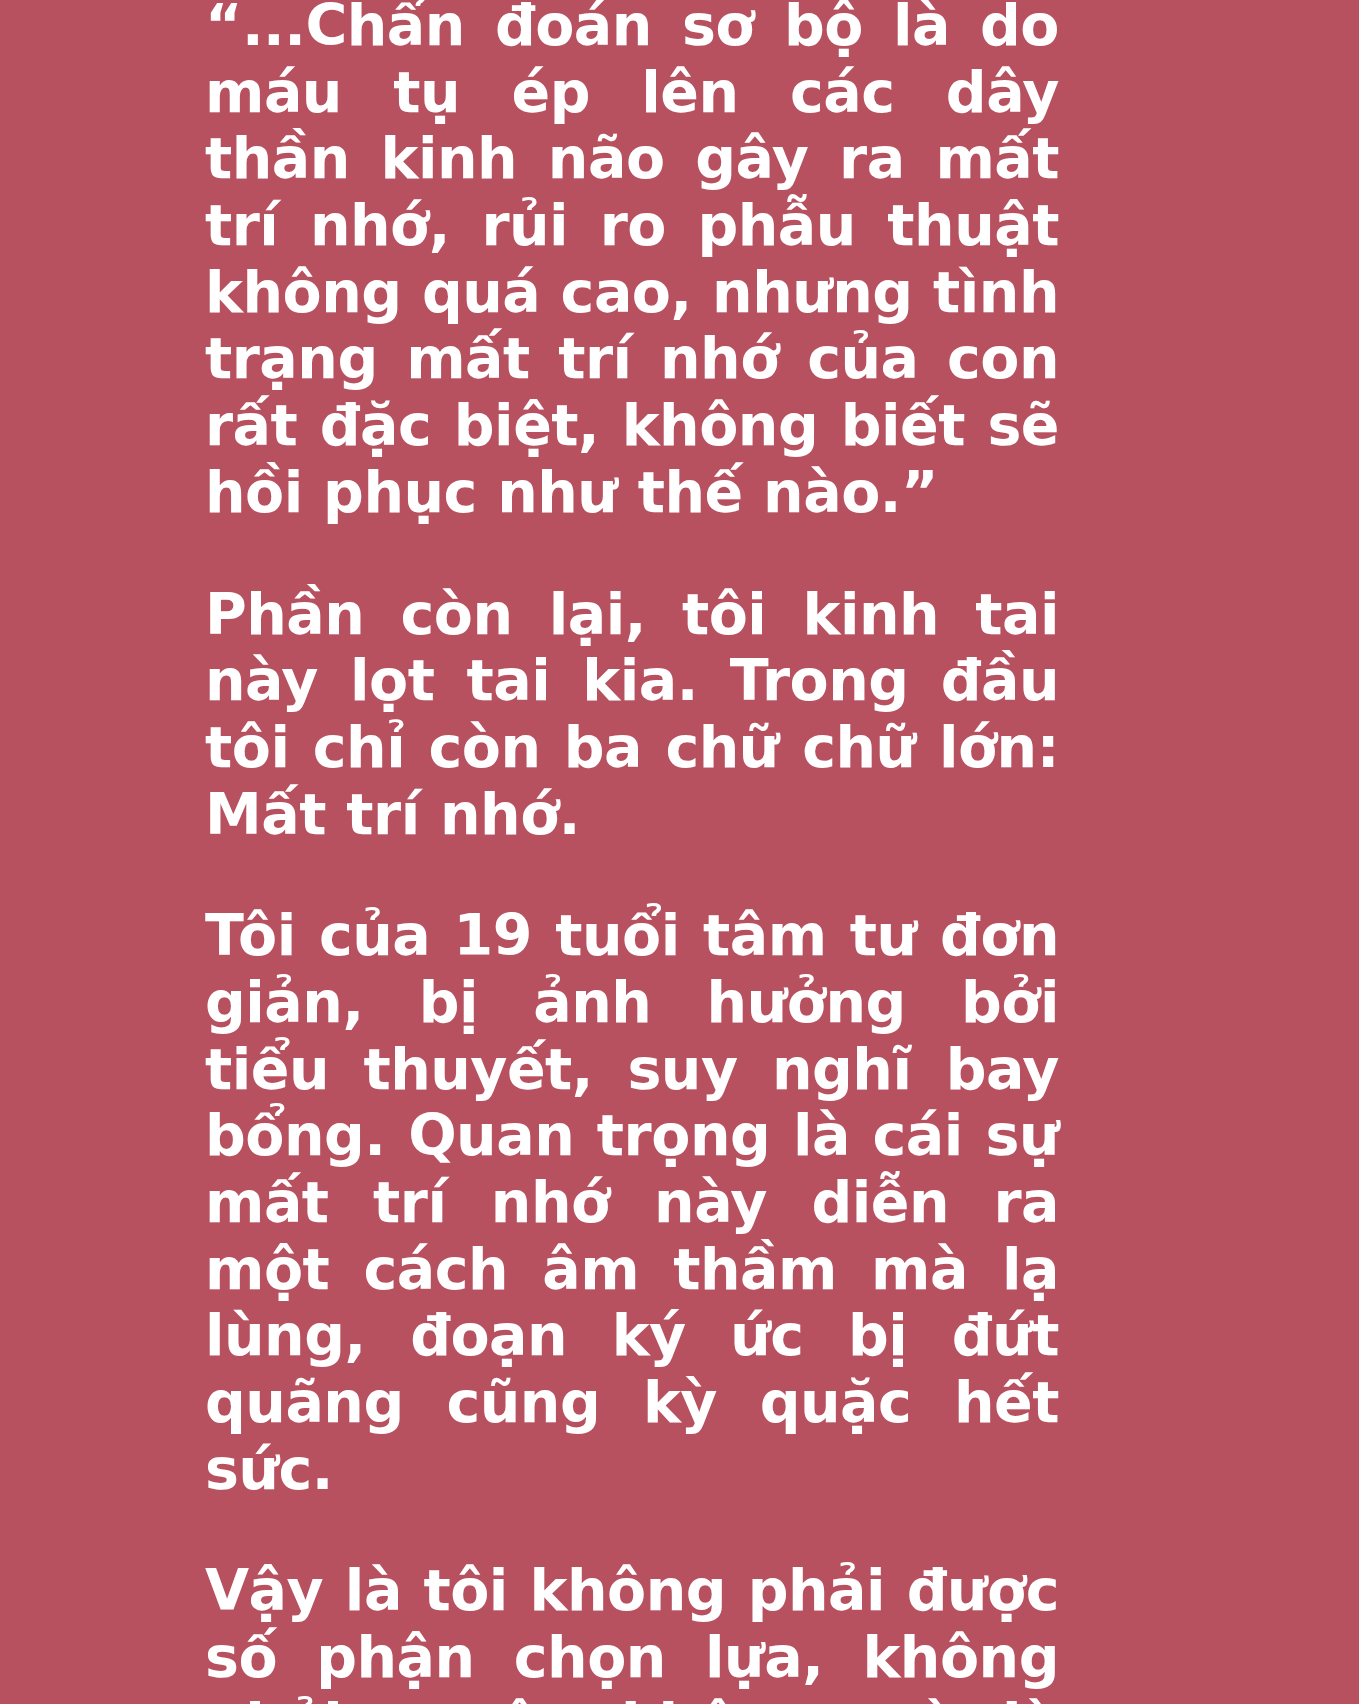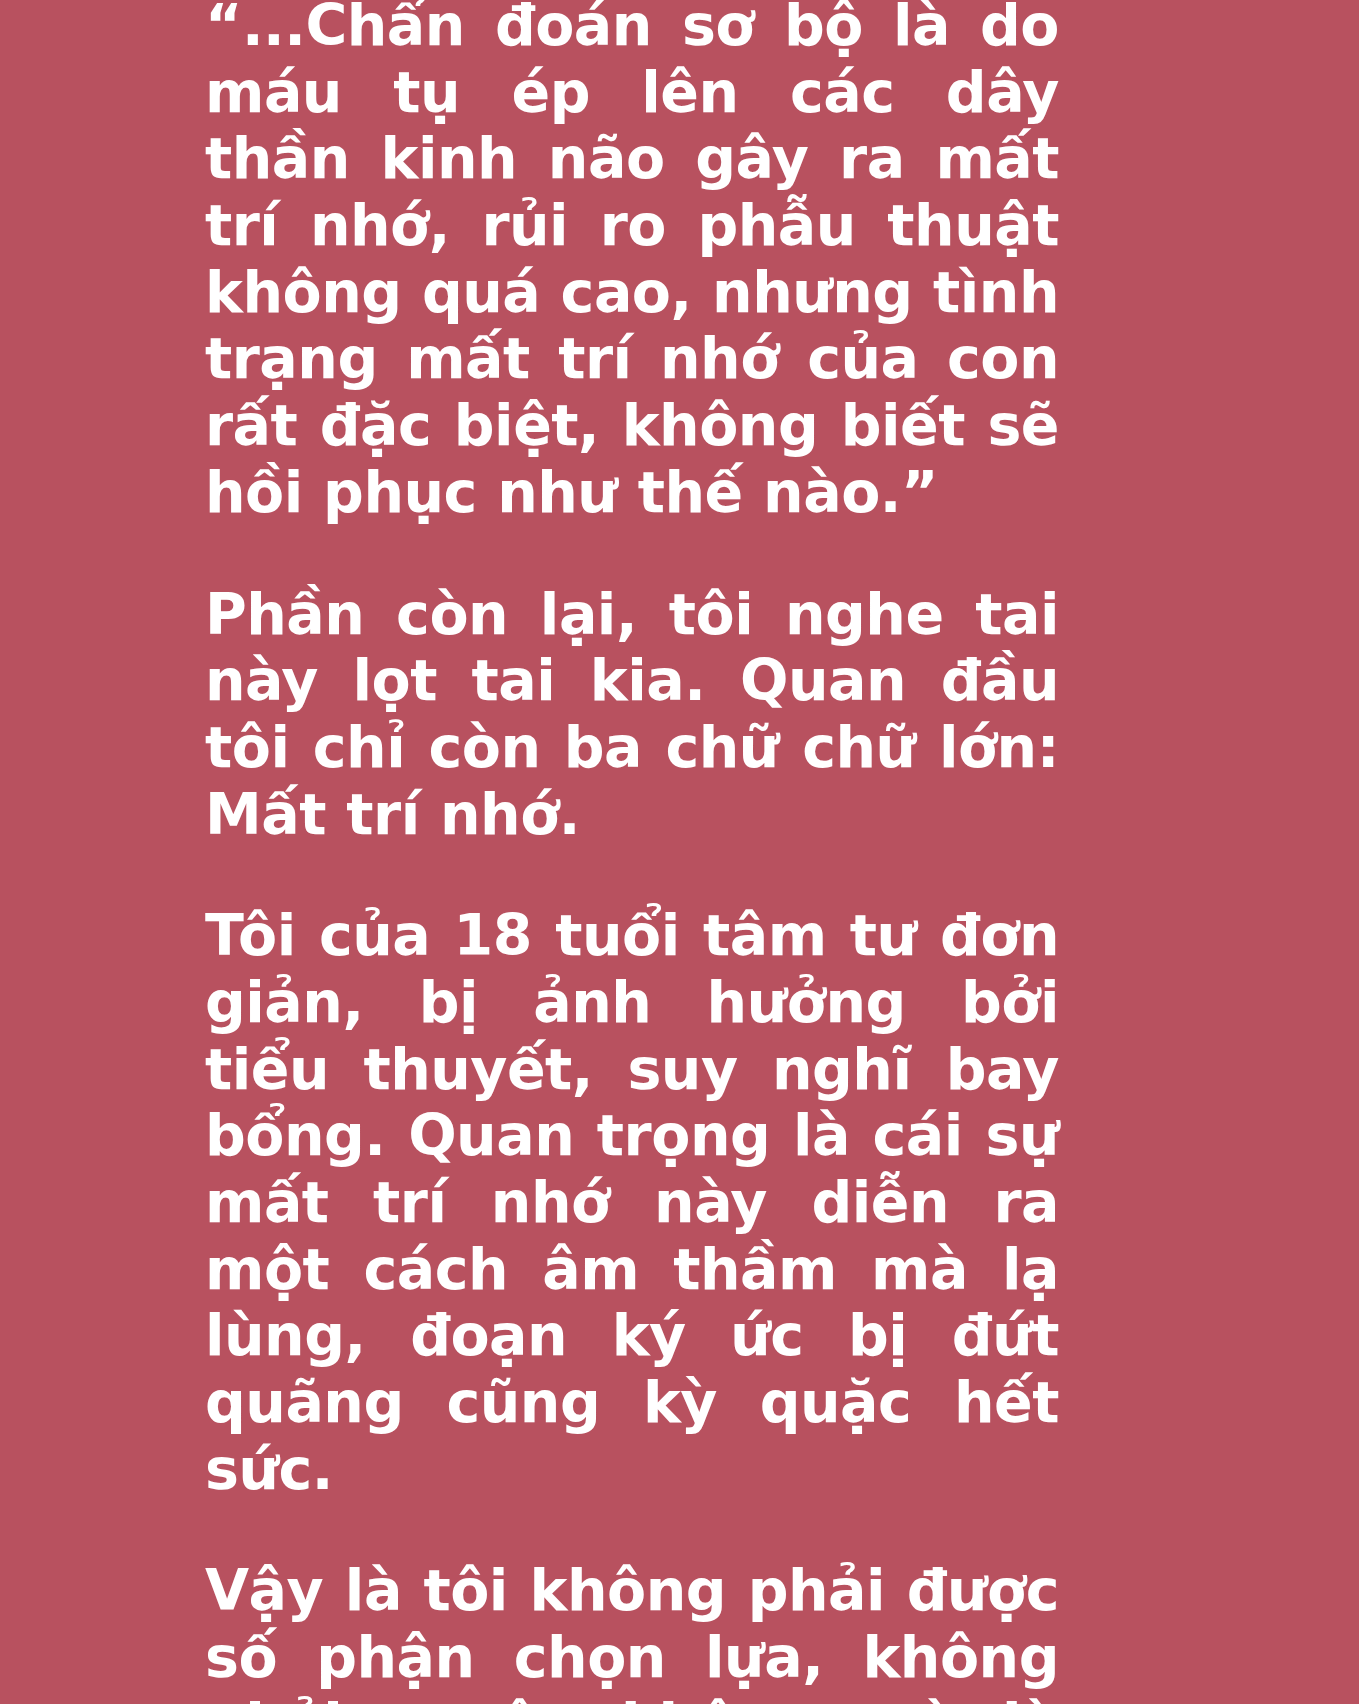--- a/index.html
+++ b/index.html
@@ -34,17 +34,17 @@
   }
   .para:first-child {
     margin-top: -8px;
   }
 </style>
 </head>
 <body>
 
 <div class="page">
   <p class="para">“...Chẩn đoán sơ bộ là do máu tụ ép lên các dây thần kinh não gây ra mất trí nhớ, rủi ro phẫu thuật không quá cao, nhưng tình trạng mất trí nhớ của con rất đặc biệt, không biết sẽ hồi phục như thế nào.”</p>
-  <p class="para">Phần còn lại, tôi nghe tai này lọt tai kia. Quan đầu tôi chỉ còn ba chữ chữ lớn: Mất trí nhớ.</p>
-  <p class="para">Tôi của 18 tuổi tâm tư đơn giản, bị ảnh hưởng bởi tiểu thuyết, suy nghĩ bay bổng. Quan trọng là cái sự mất trí nhớ này diễn ra một cách âm thầm mà lạ lùng, đoạn ký ức bị đứt quãng cũng kỳ quặc hết sức.</p>
+  <p class="para">Phần còn lại, tôi kinh tai này lọt tai kia. Trong đầu tôi chỉ còn ba chữ chữ lớn: Mất trí nhớ.</p>
+  <p class="para">Tôi của 19 tuổi tâm tư đơn giản, bị ảnh hưởng bởi tiểu thuyết, suy nghĩ bay bổng. Quan trọng là cái sự mất trí nhớ này diễn ra một cách âm thầm mà lạ lùng, đoạn ký ức bị đứt quãng cũng kỳ quặc hết sức.</p>
   <p class="para">Vậy là tôi không phải được số phận chọn lựa, không phải xuyên không mà là mất trí nhớ?</p>
 
 </div>
 
 </body></html>

